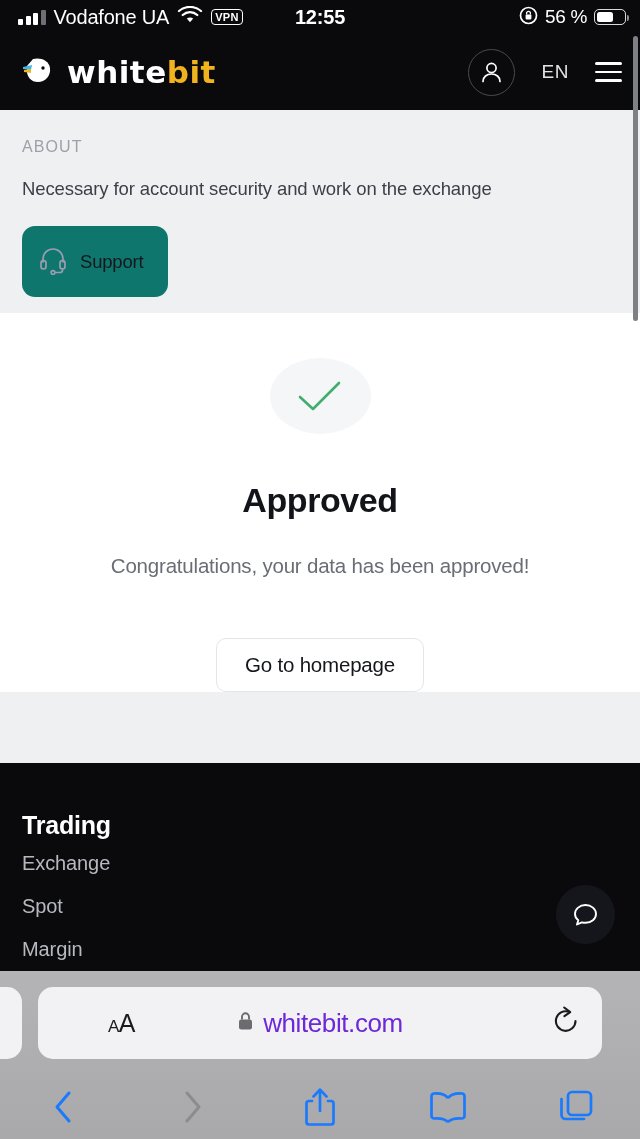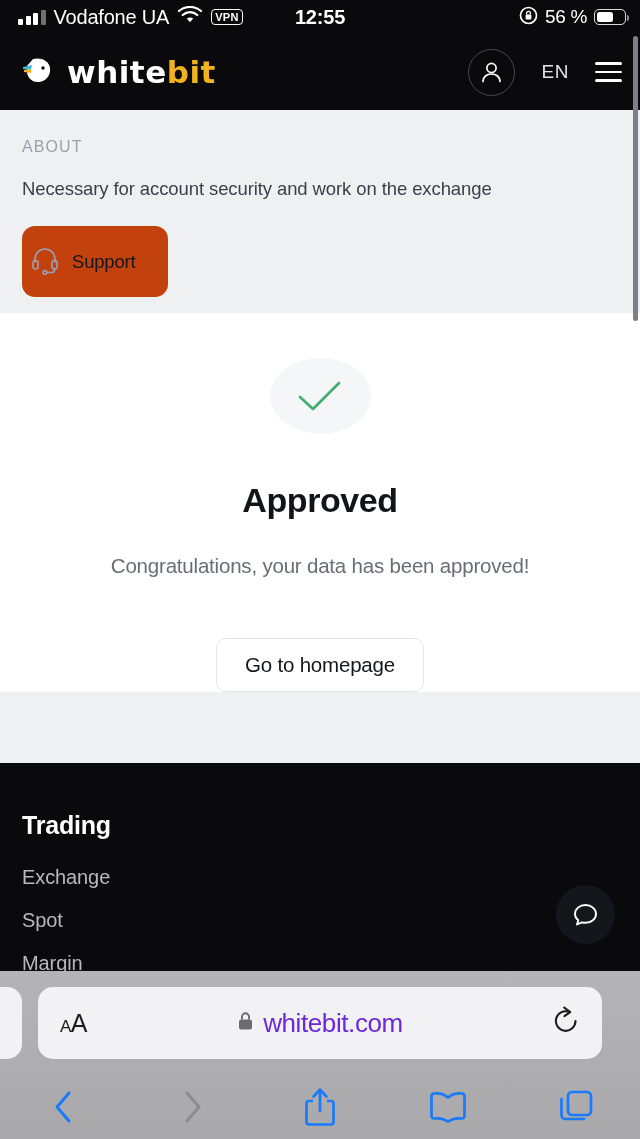--- a/index.html
+++ b/index.html
@@ -82,22 +82,22 @@
     background: #eff0f2; padding: 28px 22px 0 22px;
   }
   .about-label {
     font-size: 16px; color: #9ea0a8; letter-spacing: 1.1px; font-weight: 400;
   }
   .about-desc {
     margin-top: 22px; font-size: 18.5px; color: #3c3f47; letter-spacing: -0.1px;
   }
   .support-card {
     margin-top: 26px; width: 146px; height: 71px;
-    background: #c2410c; border-radius: 13px;
-    display: flex; align-items: center; gap: 12px; padding-left: 8px;
+    background: #0f766e; border-radius: 13px;
+    display: flex; align-items: center; gap: 12px; padding-left: 16px;
   }
   .support-label { font-size: 18.5px; color: #15171c; letter-spacing: -0.2px; }
 
   
   .result-panel {
     position: absolute; top: 313px; left: 0; width: 640px; height: 379px;
     background: #ffffff;
     display: flex; flex-direction: column; align-items: center;
     padding-top: 45px;
   }
@@ -127,21 +127,21 @@
   }
 
   
   .site-footer {
     position: absolute; top: 763px; left: 0; width: 640px; height: 208px;
     background: #0a0a0d; padding: 48px 24px 0 22px;
   }
   .footer-title {
     font-size: 25px; font-weight: 700; color: #ffffff; letter-spacing: -0.2px;
   }
-  .footer-links { margin-top: 26px; display: flex; flex-direction: column; gap: 20px; }
+  .footer-links { margin-top: 12px; display: flex; flex-direction: column; gap: 20px; }
   .footer-link { font-size: 20px; color: #b7b9bf; letter-spacing: -0.1px; }
   .chat-fab {
     position: absolute; right: 25px; top: 122px;
     width: 59px; height: 59px; border-radius: 50%;
     background: #15161b;
     display: flex; align-items: center; justify-content: center;
   }
 
   
   .page-scrollbar {
@@ -157,21 +157,21 @@
   }
   .tab-peek {
     position: absolute; left: -58px; top: 16px;
     width: 80px; height: 72px; border-radius: 15px; background: #f2f2f4;
   }
   .url-bar {
     position: absolute; left: 38px; top: 16px;
     width: 564px; height: 72px; border-radius: 15px; background: #f2f2f4;
     display: flex; align-items: center; padding: 0 22px;
   }
-  .aa-btn { font-size: 0; color: #1b1b1d; letter-spacing: -0.5px; white-space: nowrap; }
+  .aa-btn { font-size: 0; color: #1b1b1d; letter-spacing: -0.5px; white-space: nowrap; margin-left: 48px; }
   .aa-btn .small { font-size: 17px; font-weight: 400; }
   .aa-btn .big { font-size: 25px; font-weight: 400; }
   .url-center {
     position: absolute; left: 0; right: 0; display: flex;
     align-items: center; justify-content: center; gap: 9px; pointer-events: none;
   }
   .url-text { font-size: 26px; color: #6d28d9; letter-spacing: -0.4px; }
   .reload-btn { margin-left: auto; }
   .toolbar {
     position: absolute; left: 0; top: 104px; width: 640px; height: 64px;

